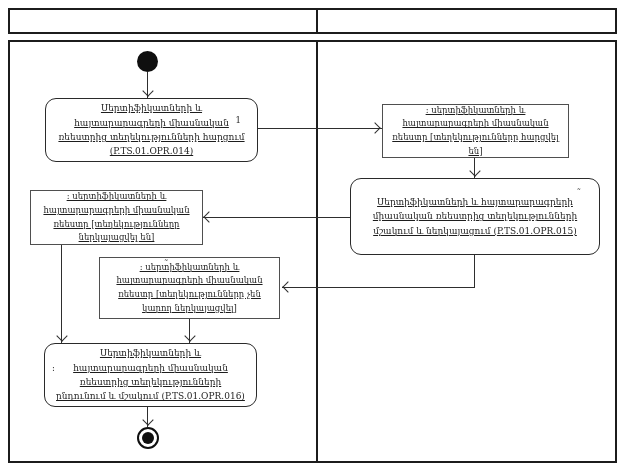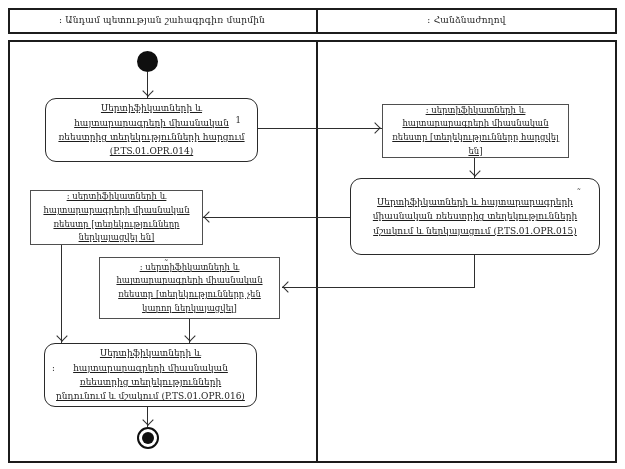--- a/index.html
+++ b/index.html
@@ -37,22 +37,20 @@
   .chev.right { transform:rotate(-45deg); }
   .chev.left  { transform:rotate(135deg); }
 </style>
 </head>
 <body>
 
 <div class="diagram">
 
   <div class="frame" style="left:8px; top:8px; width:609px; height:26px;"></div>
   <div class="vdivider" style="left:316px; top:8px; height:26px;"></div>
-  <div class="lane-title" style="left:10px; top:10px; width:304px;">: Անդամ պետության շահագրգիռ մարմին</div>
-  <div class="lane-title" style="left:318px; top:10px; width:297px;">: Հանձնաժողով</div>
 
   <div class="frame" style="left:8px; top:40px; width:609px; height:423px;"></div>
   <div class="vdivider" style="left:316px; top:40px; height:423px;"></div>
 
   <div class="vline" style="left:147px; top:72px; height:26px;"></div>
   <span class="chev down" style="left:144px; top:87px;"></span>
 
   <div class="hline" style="left:258px; top:128px; width:124px;"></div>
   <span class="chev right" style="left:371px; top:124px;"></span>
 

